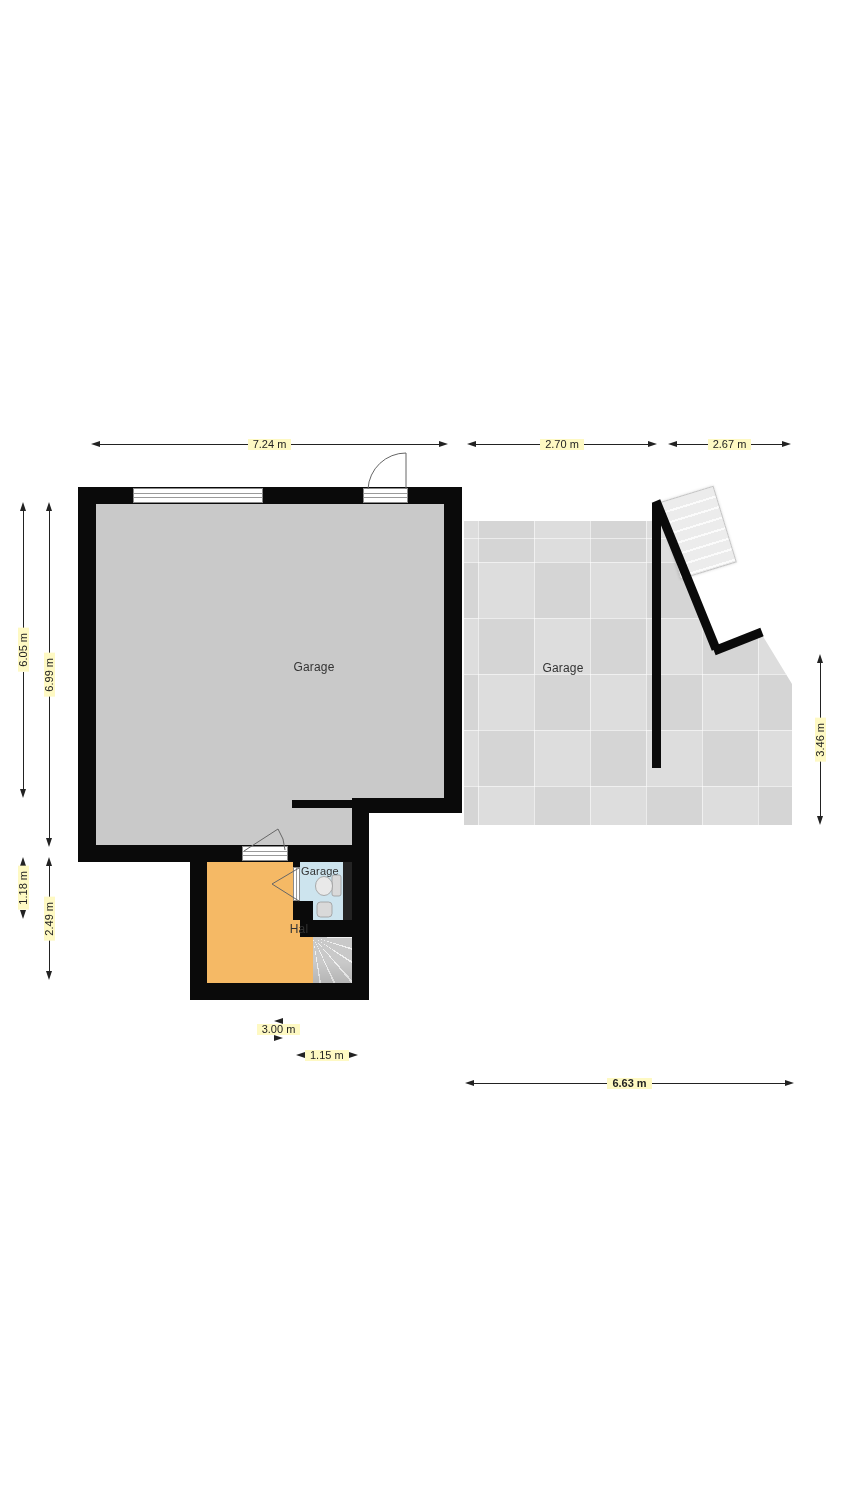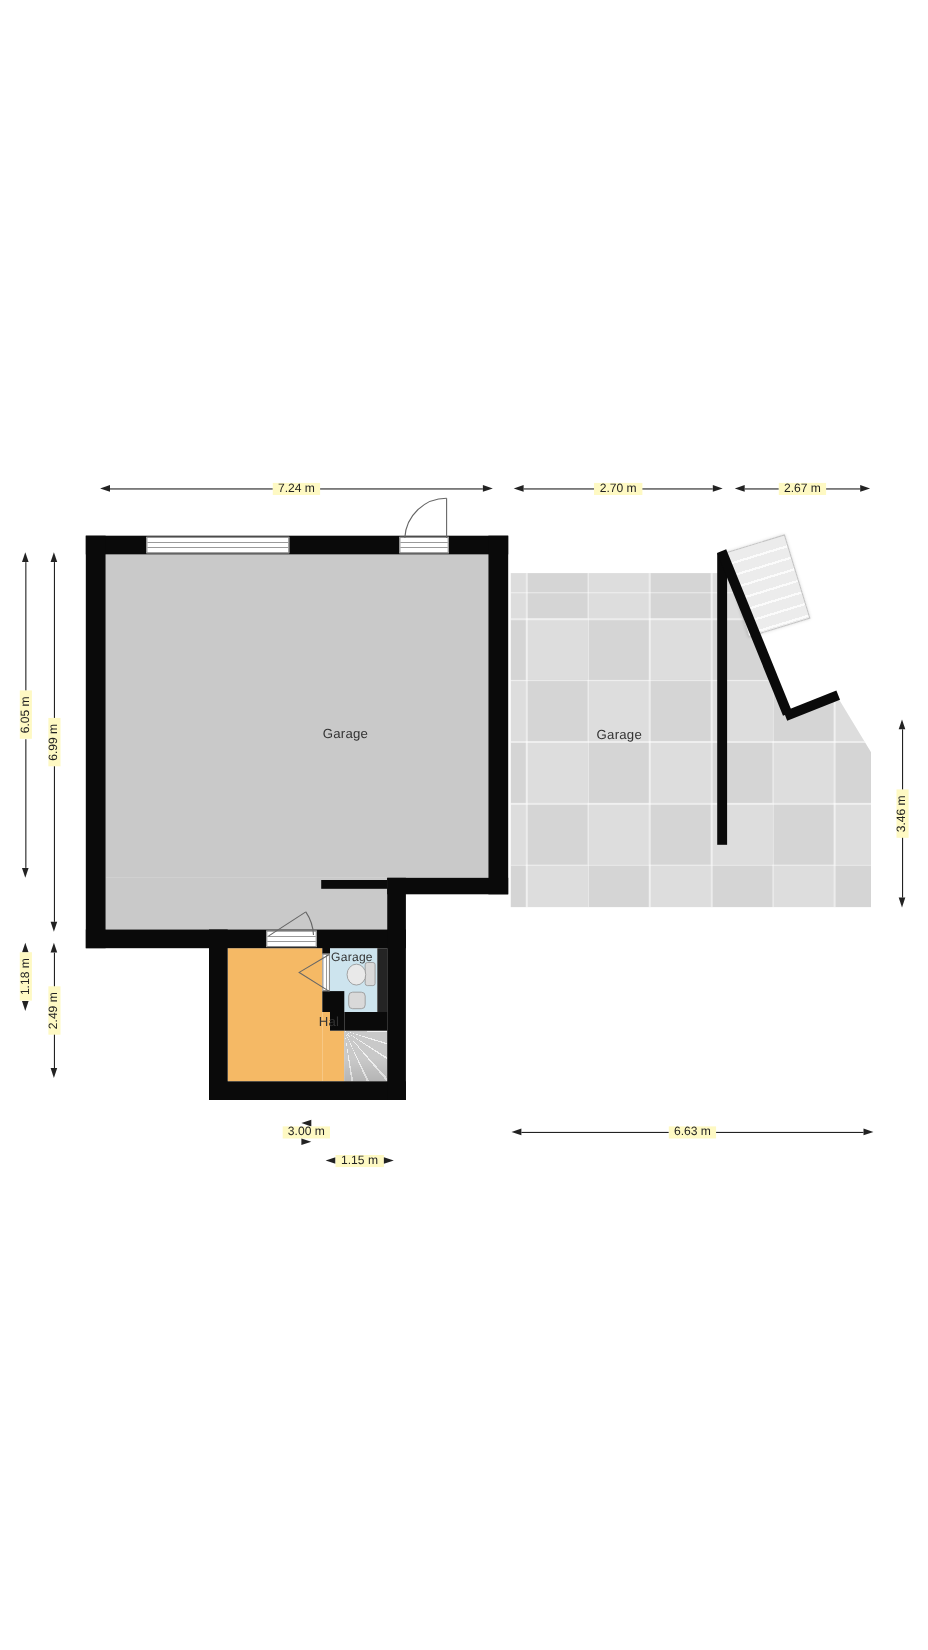--- a/index.html
+++ b/index.html
@@ -192,21 +192,21 @@
       <span class="arr down"></span>
   </div>
 
   <div class="dim h" style="left:205px;top:1018px;width:147px;flex-direction:column;">
     <span class="arr left"></span>
       <span class="line"></span>
     <span class="lbl">3.00 m</span>
     <span class="line"></span>
       <span class="arr right"></span>
   </div>
-  <div class="dim h" style="left:465px;top:1018px;width:329px;">
+  <div class="dim h" style="left:465px;top:1072px;width:329px;font-weight:bold;">
     <span class="arr left"></span>
       <span class="line"></span>
     <span class="lbl">6.63 m</span>
     <span class="line"></span>
       <span class="arr right"></span>
   </div>
   <div class="dim h" style="left:296px;top:1044px;width:56px;">
     <span class="arr left"></span>
     <span class="lbl">1.15 m</span>
     <span class="arr right"></span>

